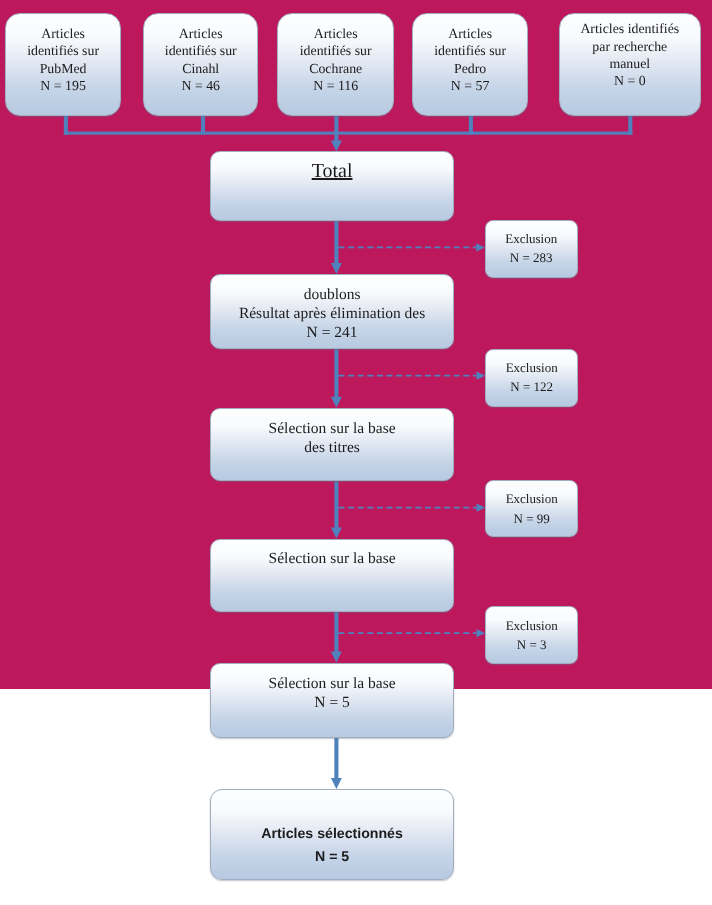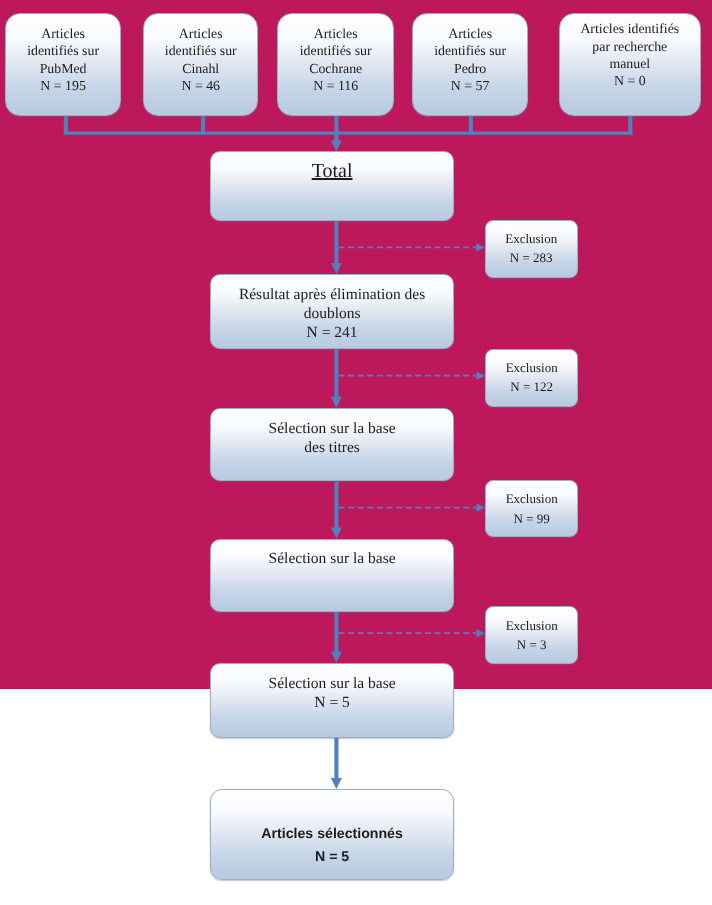--- a/index.html
+++ b/index.html
@@ -99,22 +99,22 @@
       <div class="ln">N = 0</div>
     </div>
   </div>
   <div class="node stg" style="left:210.4px;top:151.4px;width:243.4px;height:69.2px">
     <div class="txt" style="top:7.3px;font-size:20px;line-height:22.1px;text-decoration:underline;">
       <div class="ln">Total</div>
     </div>
   </div>
   <div class="node stg" style="left:210.4px;top:274.1px;width:243.4px;height:75.2px">
     <div class="txt" style="top:9.9px;font-size:15.5px;line-height:19.2px;">
+      <div class="ln">doublons</div>
       <div class="ln">Résultat après élimination des</div>
-      <div class="ln">doublons</div>
       <div class="ln">N = 241</div>
     </div>
   </div>
   <div class="node stg" style="left:210.4px;top:407.8px;width:243.4px;height:73.6px">
     <div class="txt" style="top:9.9px;font-size:15.5px;line-height:19.1px;">
       <div class="ln">Sélection sur la base</div>
       <div class="ln">des titres</div>
     </div>
   </div>
   <div class="node stg" style="left:210.4px;top:538.5px;width:243.4px;height:73.5px">

